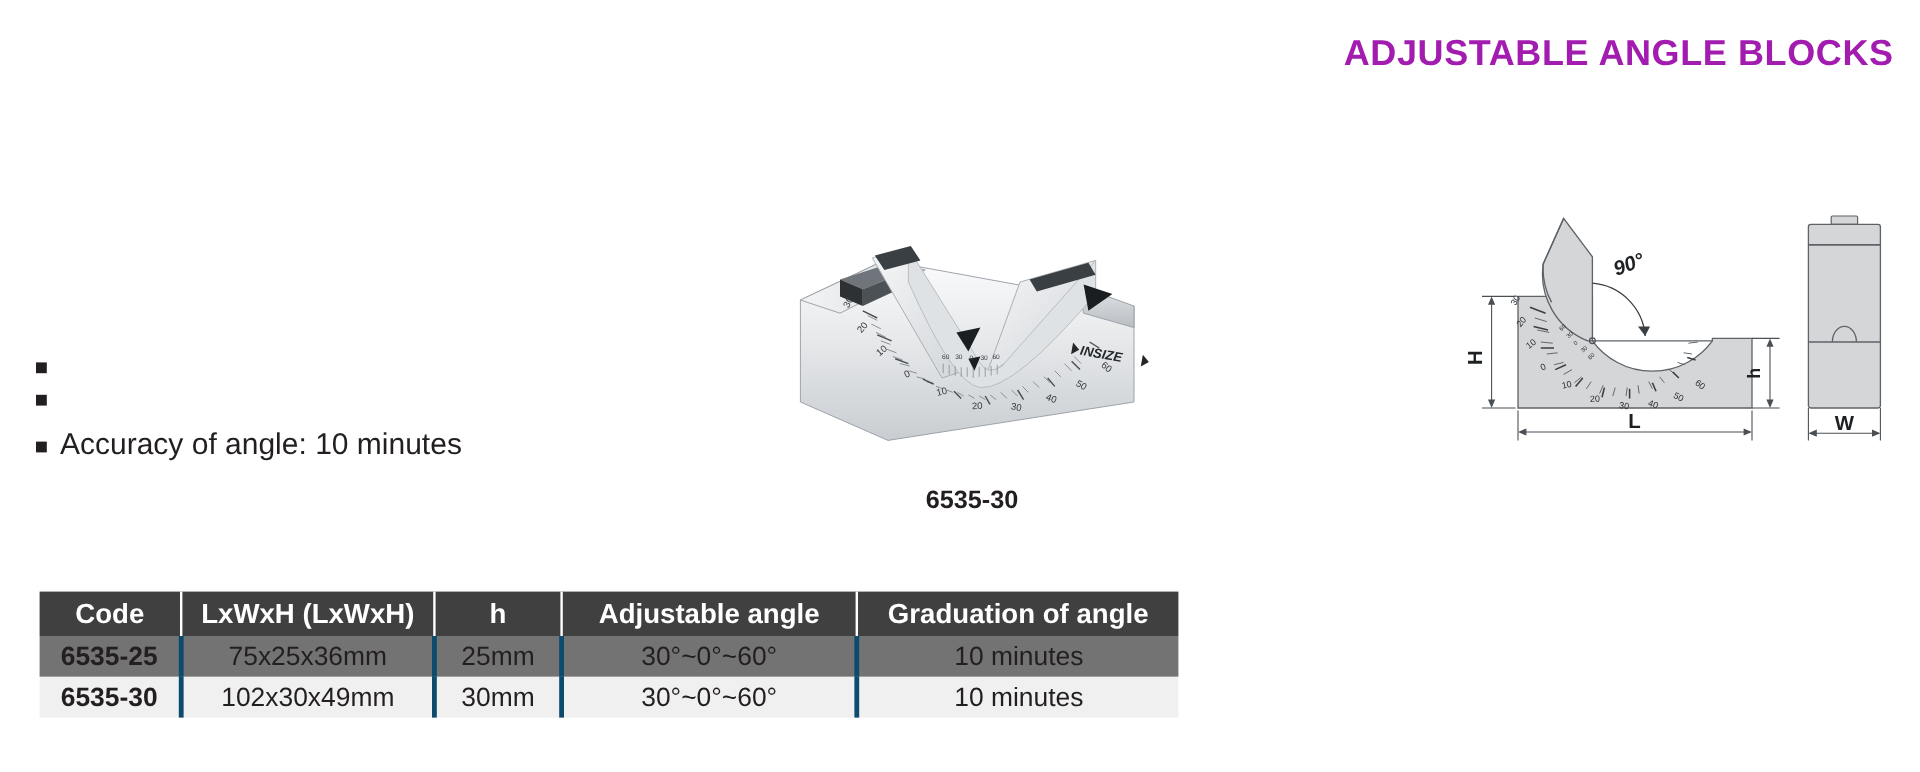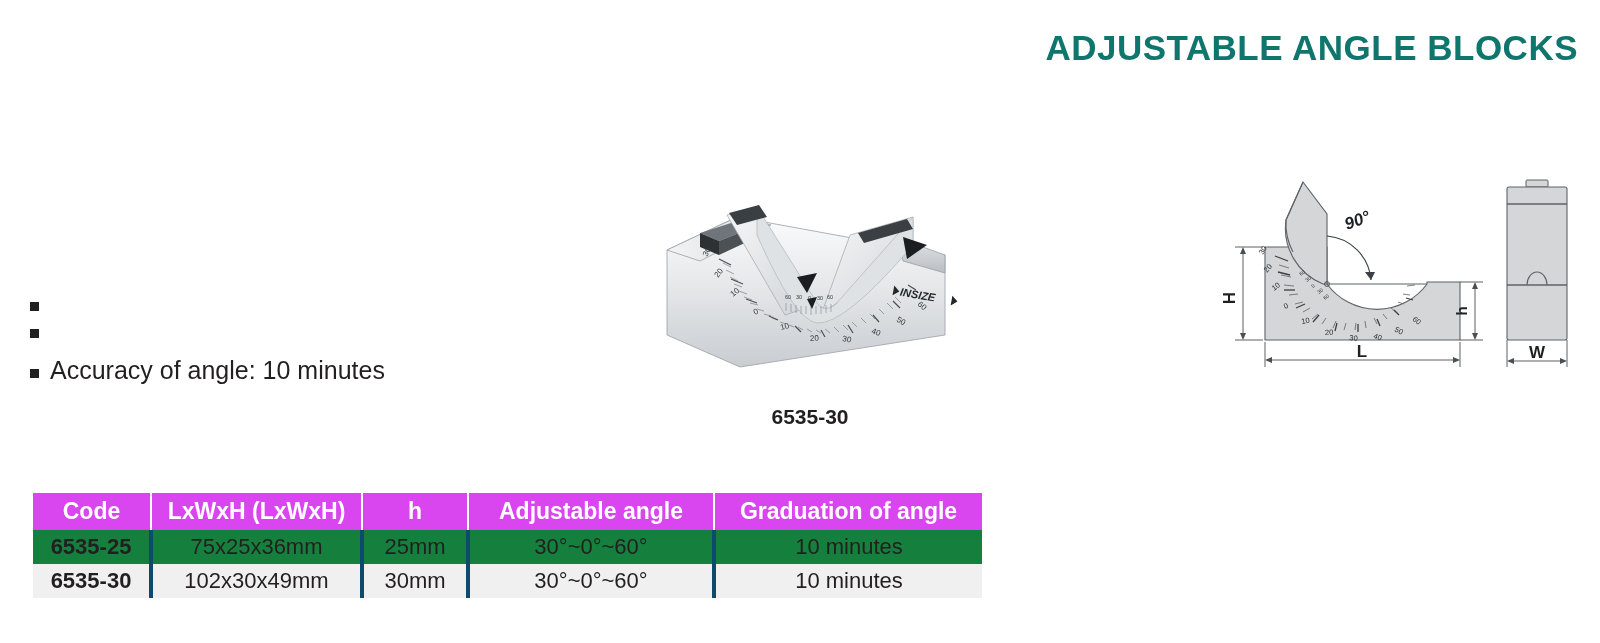--- a/index.html
+++ b/index.html
@@ -14,24 +14,24 @@
     font-family: "Liberation Sans", sans-serif;
     color: #231f20;
     overflow: hidden;
   }
 
   
   .page-title {
     position: absolute;
     right: 22px;
     top: 28px;
-    font-size: 35px;
+    font-size: 30px;
     font-weight: bold;
     letter-spacing: 0.5px;
-    color: #0f766e;
+    color: #a21caf;
     white-space: nowrap;
     text-align: right;
   }
 
   
   .features {
     position: absolute;
     left: 30px;
     top: 303px;
     list-style: none;
@@ -96,21 +96,21 @@
   
   .spec-table {
     position: absolute;
     left: 33px;
     top: 493px;
     border-collapse: collapse;
     table-layout: fixed;
     font-size: 22px;
   }
   .spec-table th {
-    background: #d946ef;
+    background: #404040;
     color: #ffffff;
     font-weight: bold;
     font-size: 23px;
     height: 37px;
     padding: 0 6px;
     text-align: center;
     border-left: 2px solid #ffffff;
     border-right: 2px solid #ffffff;
   }
   .spec-table th:first-child { border-left: none; }
@@ -121,21 +121,21 @@
     padding: 0 6px;
     text-align: center;
     color: #231f20;
     border-left: 4px solid #0c4a6e;
     border-right: 2px solid #ffffff;
   }
   .spec-table td:first-child { border-left: none; }
   .spec-table td:last-child { border-right: none; }
   .spec-table td.code-cell { font-weight: bold; }
 
-  .spec-table tbody tr.row-alt td { background: #15803d; }
+  .spec-table tbody tr.row-alt td { background: #737373; }
   .spec-table tbody tr.row-base td { background: #f0f0f0; }
 
   .col-code  { width: 118px; }
   .col-size  { width: 211px; }
   .col-h     { width: 106px; }
   .col-angle { width: 246px; }
   .col-grad  { width: 268px; }
 </style>
 </head>
 <body>

